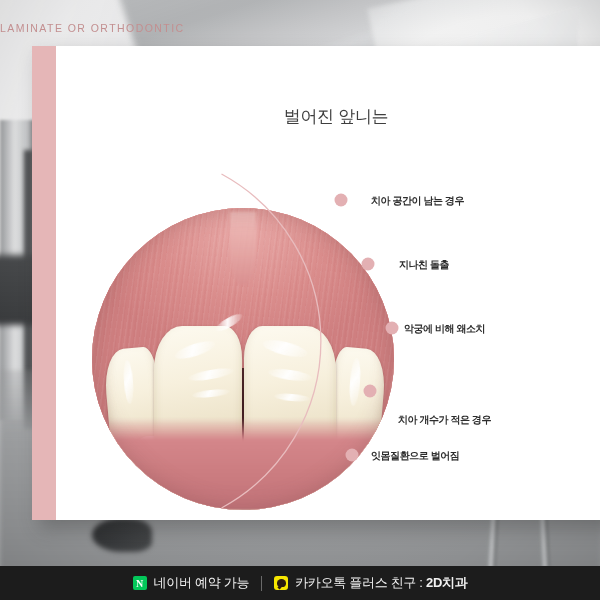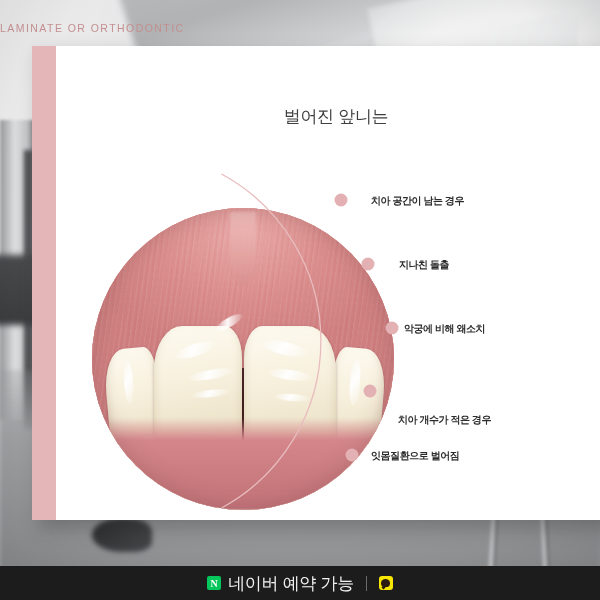--- a/index.html
+++ b/index.html
@@ -268,21 +268,21 @@
   }
 
   
   .footer{
     position:absolute; left:0; right:0; bottom:0; height:34px;
     background:#1c1c1c;
     display:flex; align-items:center; justify-content:center; gap:12px;
     z-index:7;
   }
   .fgroup{ display:flex; align-items:center; gap:7px; }
-  .ftext{ font-size:17px; color:#f2f2f2; letter-spacing:-.3px; font-weight:400; }
+  .ftext{ font-size:13px; color:#f2f2f2; letter-spacing:-.3px; font-weight:400; }
   .ftext b{ font-weight:700; }
   .ndot{
     width:14px; height:14px; border-radius:2px;
     background:#03c75a;
     color:#fff; font-size:10px; font-weight:700;
     display:flex; align-items:center; justify-content:center;
     font-family:"Liberation Serif",serif;
   }
   .kdot{
     width:14px; height:14px; border-radius:3px;
@@ -386,14 +386,15 @@
 <div class="footer">
   <div class="fgroup">
     <div class="ndot">N</div>
     <div class="ftext">네이버 예약 가능</div>
   </div>
   <div class="fdiv"></div>
   <div class="fgroup">
     <div class="kdot">
         <span></span>
       </div>
+    <div class="ftext"><span>카카오톡 플러스 친구 : </span><b>2D치과</b></div>
   </div>
 </div>
 
 </body></html>

